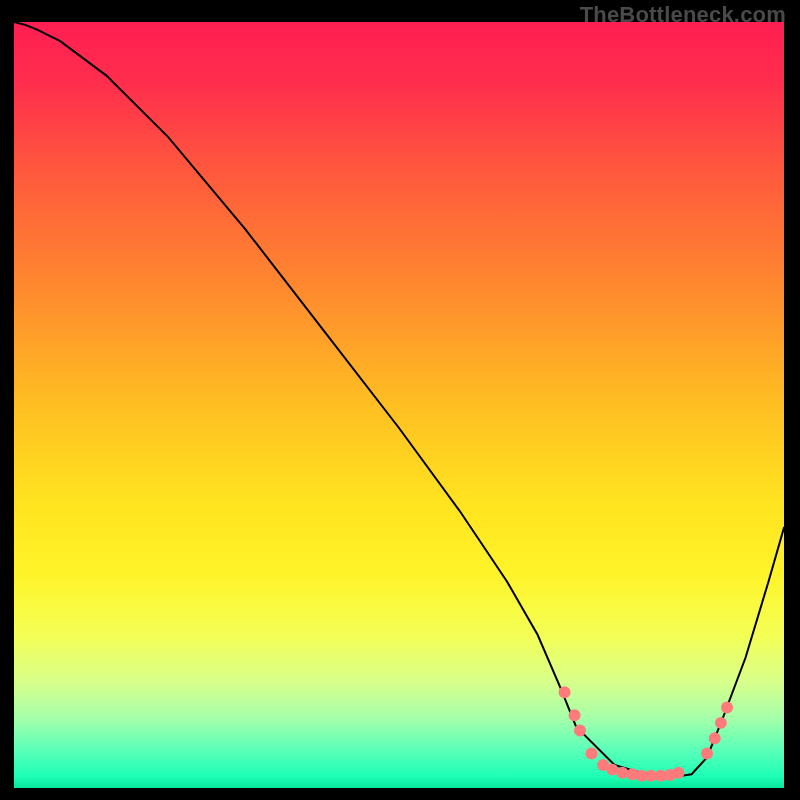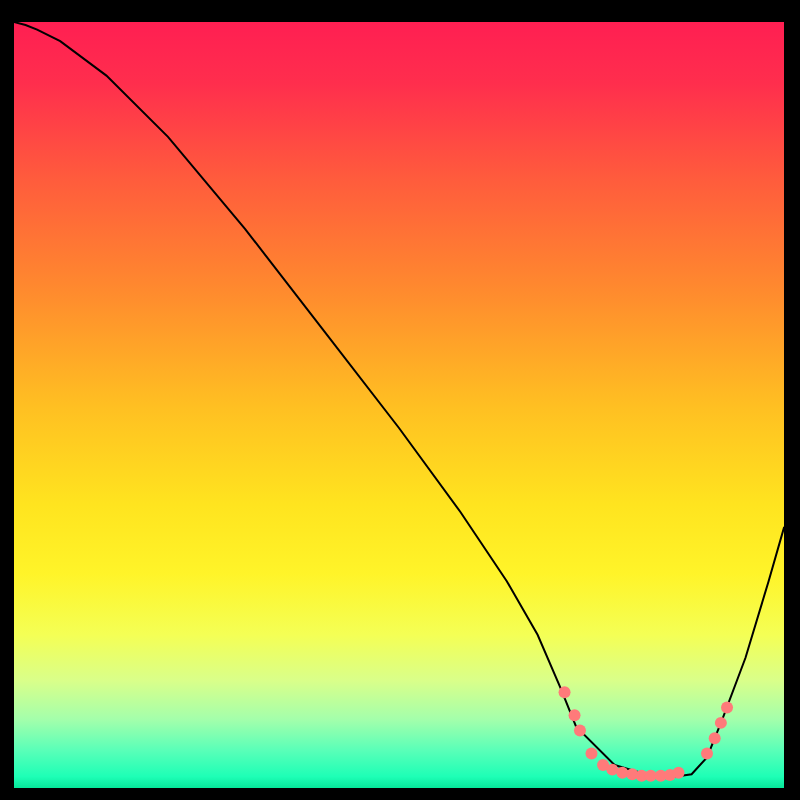--- a/index.html
+++ b/index.html
@@ -93,13 +93,14 @@
           <circle cx="85.200" cy="98.300" r="0.779" fill="#ff7a7a"></circle>
           <circle cx="86.300" cy="98.000" r="0.779" fill="#ff7a7a"></circle>
           <circle cx="90.000" cy="95.500" r="0.779" fill="#ff7a7a"></circle>
           <circle cx="91.000" cy="93.500" r="0.779" fill="#ff7a7a"></circle>
           <circle cx="91.800" cy="91.500" r="0.779" fill="#ff7a7a"></circle>
           <circle cx="92.600" cy="89.500" r="0.779" fill="#ff7a7a"></circle>
         </g>
     </svg>
   </div>
 
+  <div class="watermark">TheBottleneck.com</div>
 </div>
 
 </body></html>

